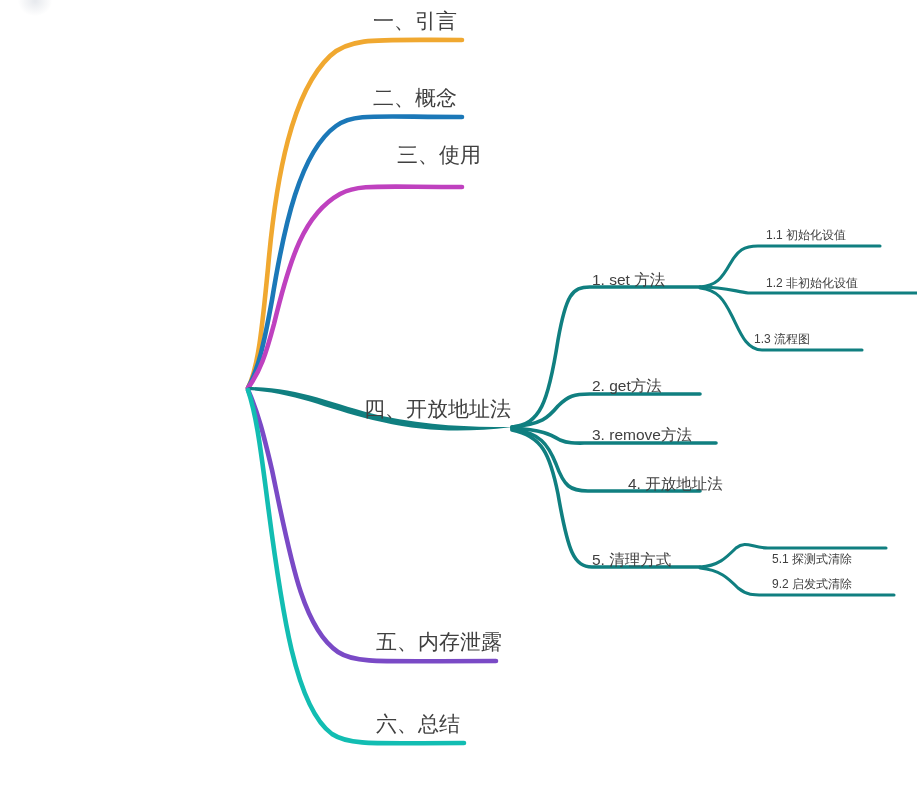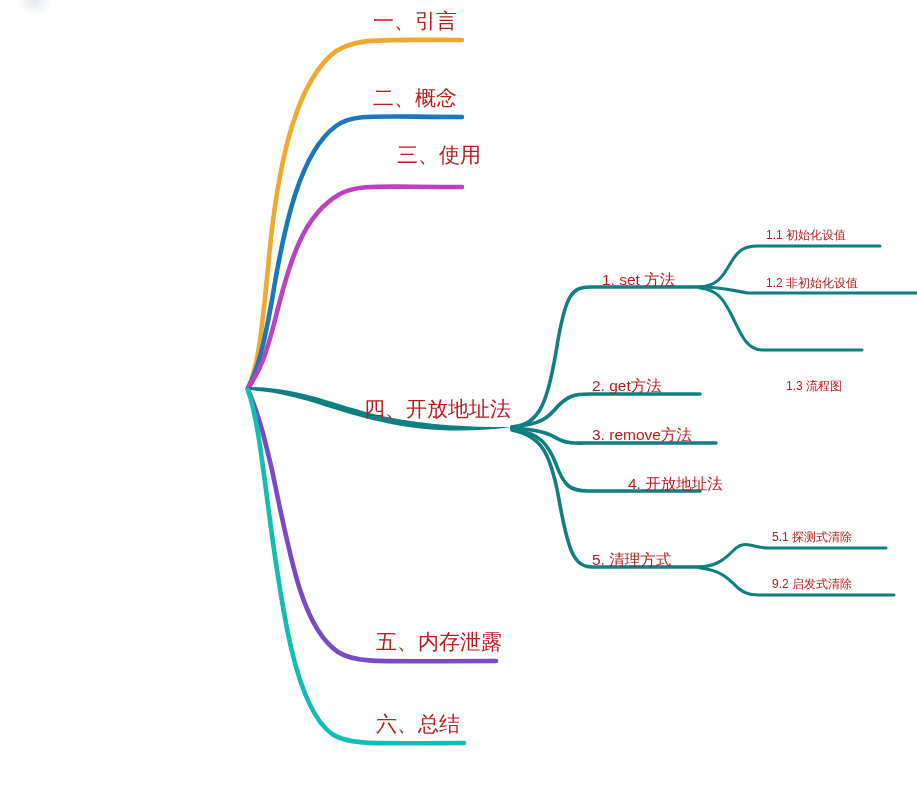--- a/index.html
+++ b/index.html
@@ -42,21 +42,21 @@
     box-sizing: border-box;
   }
   .root-label {
     font-size: 30px;
     color: #2c3c51;
     letter-spacing: 0.3px;
     white-space: nowrap;
   }
   .node-label {
     position: absolute;
-    color: #b91c1c;
+    color: #404040;
     white-space: nowrap;
     line-height: 1;
   }
   .lvl1-label {
     font-size: 21px;
   }
   .lvl2-label {
     font-size: 15.5px;
   }
   .lvl3-label {
@@ -123,33 +123,33 @@
   <div class="node-label lvl1-label" style="left:373px; top:87px;">二、概念</div>
 
   <div class="node-label lvl1-label" style="left:373px; top:144px;margin-left:24px;">三、使用</div>
 
   <div class="node-label lvl1-label" style="left:364px; top:398px;">四、开放地址法</div>
 
   <div class="node-label lvl1-label" style="left:376px; top:631px;text-align:right;">五、内存泄露</div>
 
   <div class="node-label lvl1-label" style="left:376px; top:713px;">六、总结</div>
 
-  <div class="node-label lvl2-label" style="left:592px; top:272px;margin-left:10px;">1. set 方法</div>
+  <div class="node-label lvl2-label" style="left:592px; top:272px;">1. set 方法</div>
 
   <div class="node-label lvl2-label" style="left:592px; top:378px;">2. get方法</div>
 
   <div class="node-label lvl2-label" style="left:592px; top:427px;">3. remove方法</div>
 
   <div class="node-label lvl2-label" style="left:592px; top:476px;margin-left:36px;">4. 开放地址法</div>
 
   <div class="node-label lvl2-label" style="left:592px; top:552px;">5. 清理方式</div>
 
   <div class="node-label lvl3-label" style="left:766px; top:229px;">1.1 初始化设值</div>
 
   <div class="node-label lvl3-label" style="left:766px; top:277px;text-align:right;">1.2 非初始化设值</div>
 
-  <div class="node-label lvl3-label" style="left:786px; top:333px;margin-top:47px;">1.3 流程图</div>
+  <div class="node-label lvl3-label" style="left:754px; top:333px;">1.3 流程图</div>
 
-  <div class="node-label lvl3-label" style="left:772px; top:531px;">5.1 探测式清除</div>
+  <div class="node-label lvl3-label" style="left:772px; top:553px;">5.1 探测式清除</div>
 
   <div class="node-label lvl3-label" style="left:772px; top:578px;">9.2 启发式清除</div>
 
 </div>
 
 </body></html>

